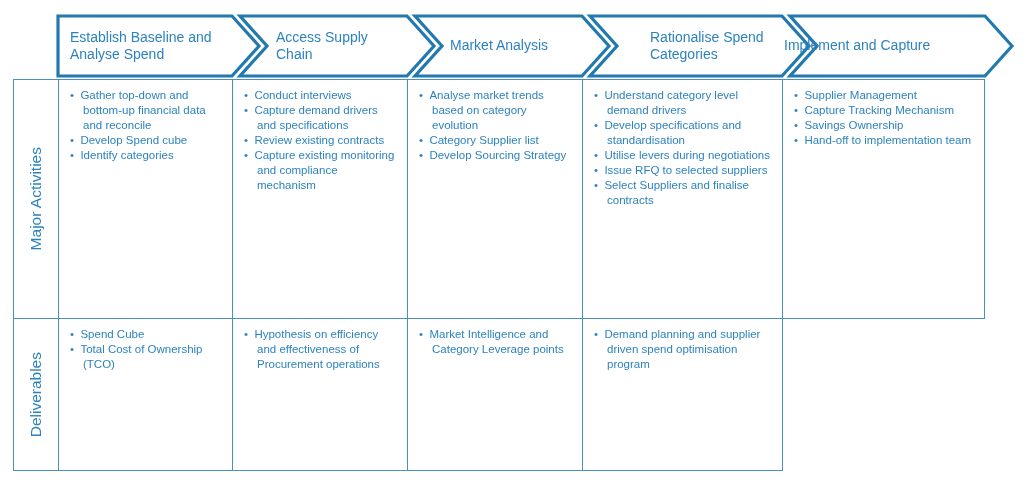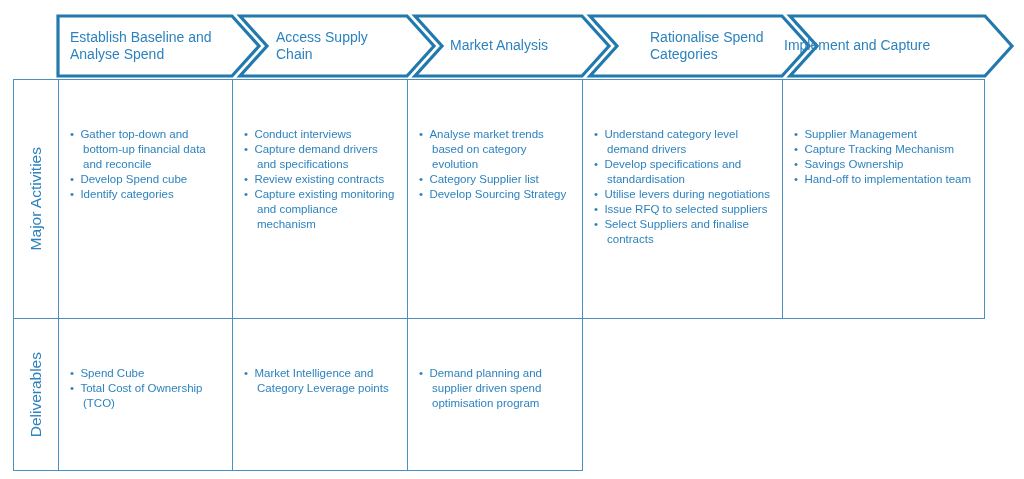--- a/index.html
+++ b/index.html
@@ -51,21 +51,21 @@
     display:flex;align-items:center;justify-content:center;
   }
   .vtext{
     writing-mode:vertical-rl;
     transform:rotate(180deg);
     color:var(--text-blue);
     font-size:15.5px;
     white-space:nowrap;
   }
   .content-cell{padding:8px 8px 8px 11px;}
-  .content-cell ul{list-style:none;margin-top:39px;}
+  .content-cell ul{list-style:none;}
   .content-cell li{
     color:var(--text-blue);
     font-size:11.5px;
     line-height:1.3;
     padding-left:13px;
     text-indent:-13px;
   }
   .content-cell li::before{content:"\2022\00a0\00a0";}
 </style>
 </head>
@@ -141,20 +141,25 @@
       <span class="vtext">Deliverables</span>
     </div>
 
     <div class="cell content-cell">
       <ul>
         <li>Spend Cube</li>
         <li>Total Cost of Ownership (TCO)</li>
       </ul>
     </div>
 
+    <div class="cell content-cell">
+      <ul>
+        <li>Hypothesis on efficiency and effectiveness of Procurement operations</li>
+      </ul>
+    </div>
 
     <div class="cell content-cell">
       <ul>
         <li>Market Intelligence and Category Leverage points</li>
       </ul>
     </div>
 
     <div class="cell content-cell">
       <ul>
         <li>Demand planning and supplier driven spend optimisation program</li>

